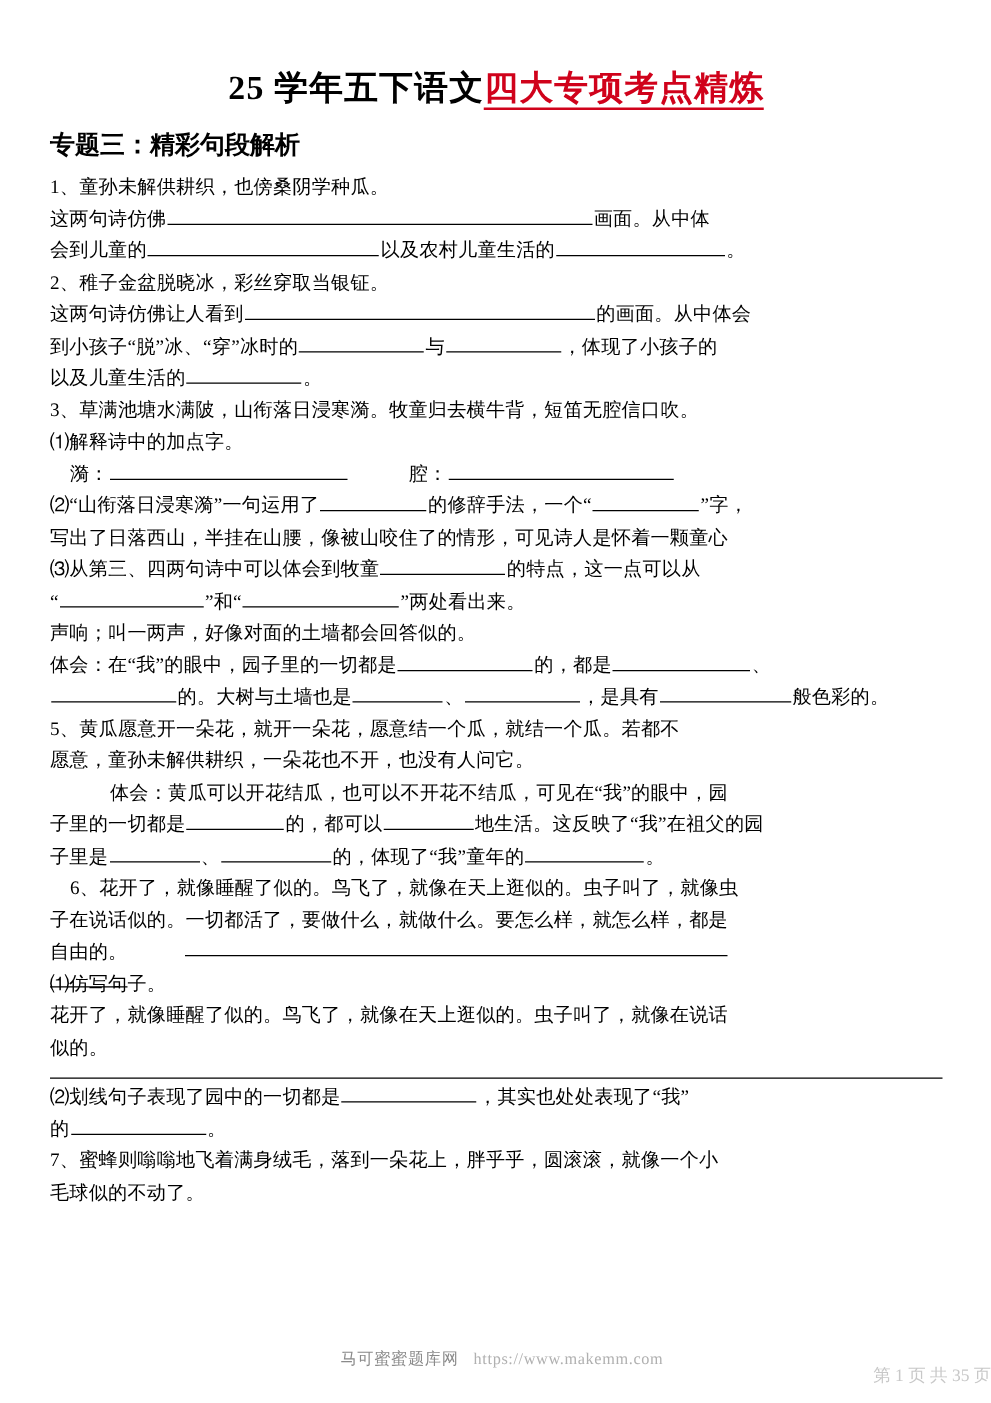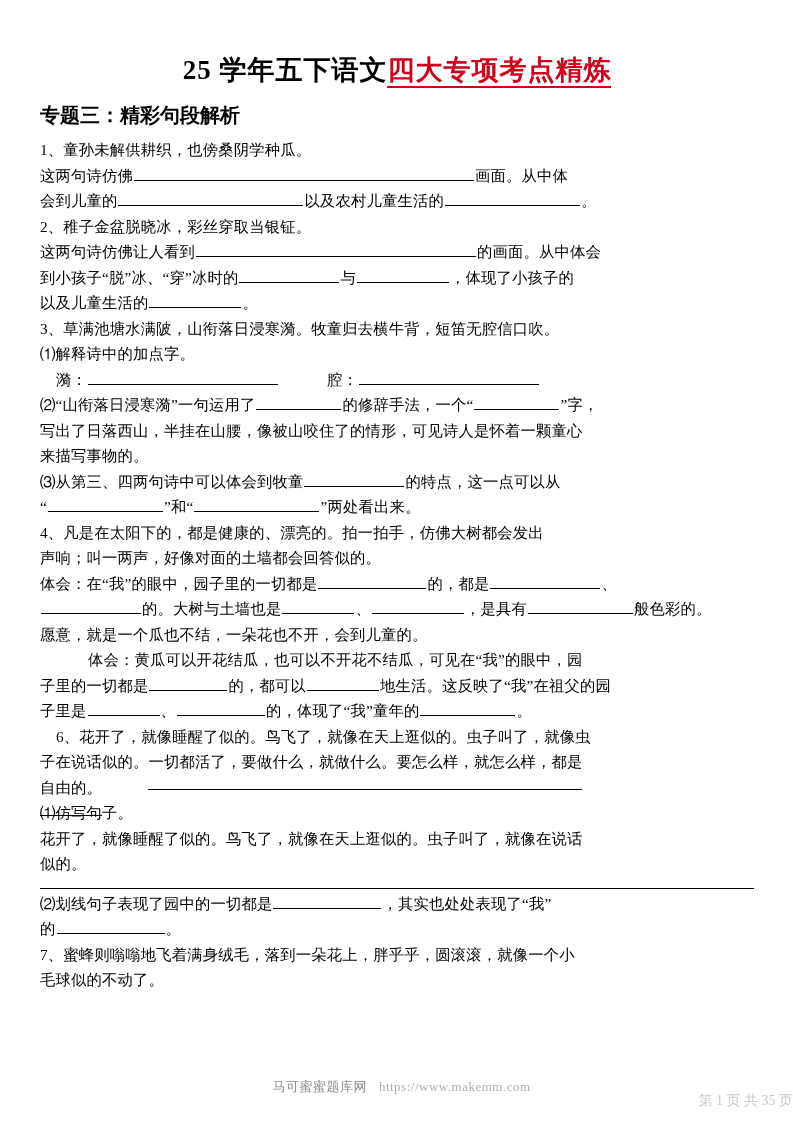--- a/index.html
+++ b/index.html
@@ -137,34 +137,33 @@
 
       <div class="line">3、草满池塘水满陂，山衔落日浸寒漪。牧童归去横牛背，短笛无腔信口吹。</div>
 
       <div class="line">⑴解释诗中的加点字。</div>
 
       <div class="line indent1"><span>漪：</span><span class="blank" style="width:190px"></span><span style="display:inline-block;width:48px"></span><span>腔：</span><span class="blank" style="width:180px"></span></div>
 
       <div class="line"><span>⑵“山衔落日浸寒漪”一句运用了</span><span class="blank" style="width:85px"></span><span>的修辞手法，一个“</span><span class="blank" style="width:85px"></span><span>”字，</span></div>
 
       <div class="line">写出了日落西山，半挂在山腰，像被山咬住了的情形，可见诗人是怀着一颗童心</div>
-      <div class="line">来描写事物的。</div>
 
       <div class="line"><span>⑶从第三、四两句诗中可以体会到牧童</span><span class="blank" style="width:100px"></span><span>的特点，这一点可以从</span></div>
 
       <div class="line"><span>“</span><span class="blank" style="width:115px"></span><span>”和“</span><span class="blank" style="width:125px"></span><span>”两处看出来。</span></div>
 
-      <div class="line">4、凡是在太阳下的，都是健康的、漂亮的。拍一拍手，仿佛大树都会发出</div>
       <div class="line">声响；叫一两声，好像对面的土墙都会回答似的。</div>
 
       <div class="line"><span>体会：在“我”的眼中，园子里的一切都是</span><span class="blank" style="width:108px"></span><span>的，都是</span><span class="blank" style="width:110px"></span><span>、</span></div>
 
       <div class="line"><span class="blank" style="width:100px"></span><span>的。大树与土墙也是</span><span class="blank" style="width:72px"></span><span>、</span><span class="blank" style="width:92px"></span><span>，是具有</span><span class="blank" style="width:105px"></span><span>般色彩的。</span></div>
 
-      <div class="line">愿意，就是一个瓜也不结，一朵花也不开，会到儿童的。</div>
+      <div class="line">5、黄瓜愿意开一朵花，就开一朵花，愿意结一个瓜，就结一个瓜。若都不</div>
+      <div class="line">愿意，童孙未解供耕织，一朵花也不开，也没有人问它。</div>
 
       <div class="line indent3">体会：黄瓜可以开花结瓜，也可以不开花不结瓜，可见在“我”的眼中，园</div>
 
       <div class="line"><span>子里的一切都是</span><span class="blank" style="width:78px"></span><span>的，都可以</span><span class="blank" style="width:72px"></span><span>地生活。这反映了“我”在祖父的园</span></div>
 
       <div class="line"><span>子里是</span><span class="blank" style="width:72px"></span><span>、</span><span class="blank" style="width:88px"></span><span>的，体现了“我”童年的</span><span class="blank" style="width:95px"></span><span>。</span></div>
 
       <div class="line indent1">6、花开了，就像睡醒了似的。鸟飞了，就像在天上逛似的。虫子叫了，就像虫</div>
 
       <div class="line"><span>子在说话似的。</span><span class="u">一切都活了，要做什么，就做什么。要怎么样，就怎么样，都是</span></div>

